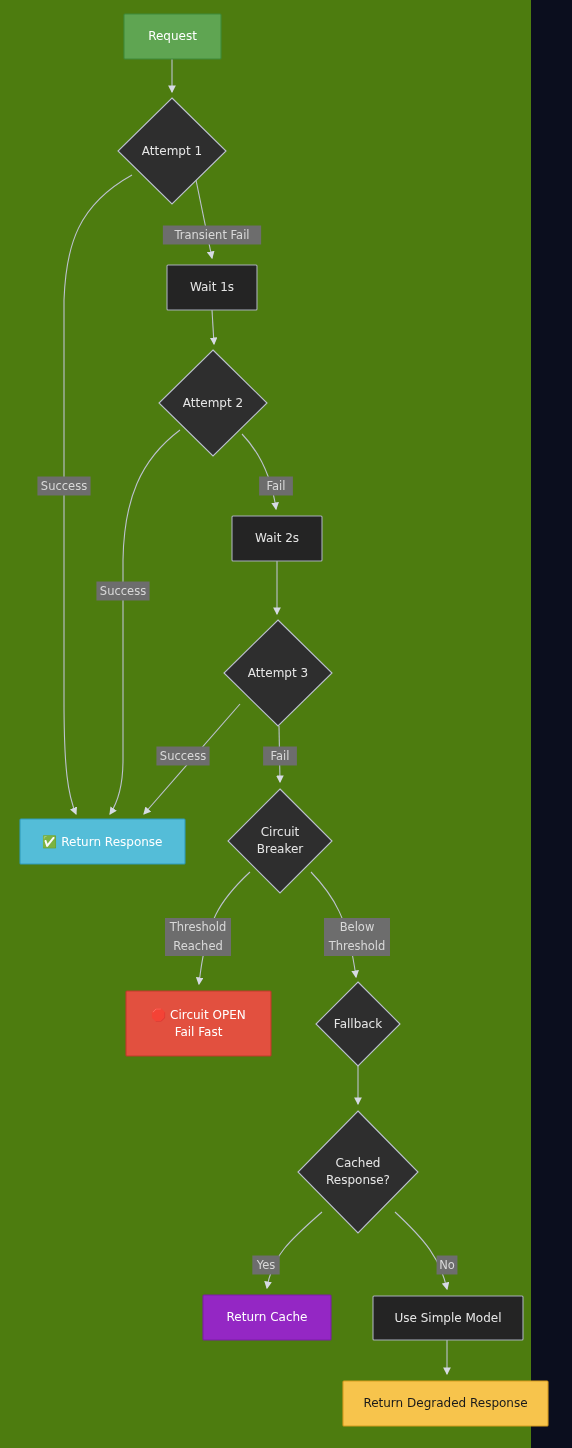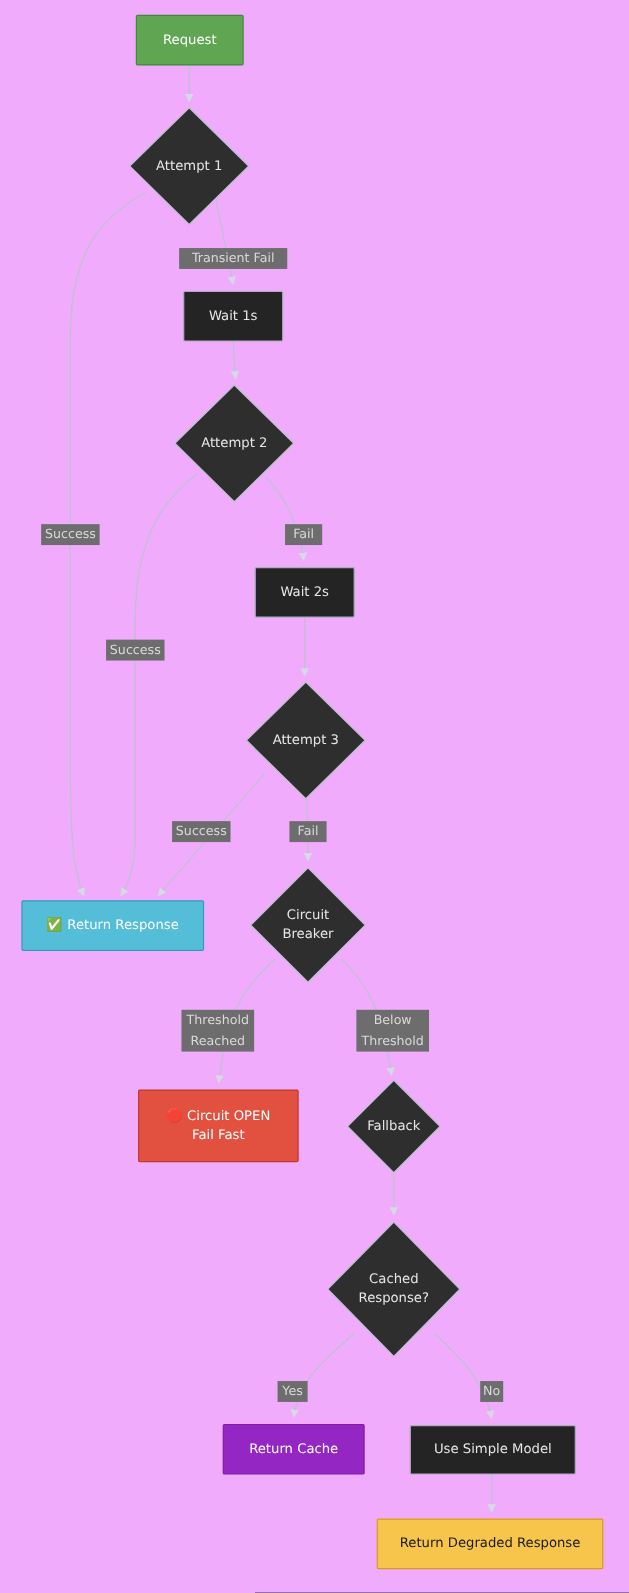--- a/index.html
+++ b/index.html
@@ -8,23 +8,23 @@
     background: #0b0e1e;
   }
   body {
     width: 572px;
     height: 1448px;
     overflow: hidden;
     font-family: "DejaVu Sans", sans-serif;
   }
   #flow-root {
     position: relative;
-    width: 572px;
+    width: 531px;
     height: 1448px;
-    background: #f0abfc;
+    background: #4d7c0f;
     text-decoration: underline;
   }
   svg#flow-svg {
     position: absolute;
     top: 0;
     left: 0;
     width: 572px;
     height: 1448px;
     display: block;
   }

